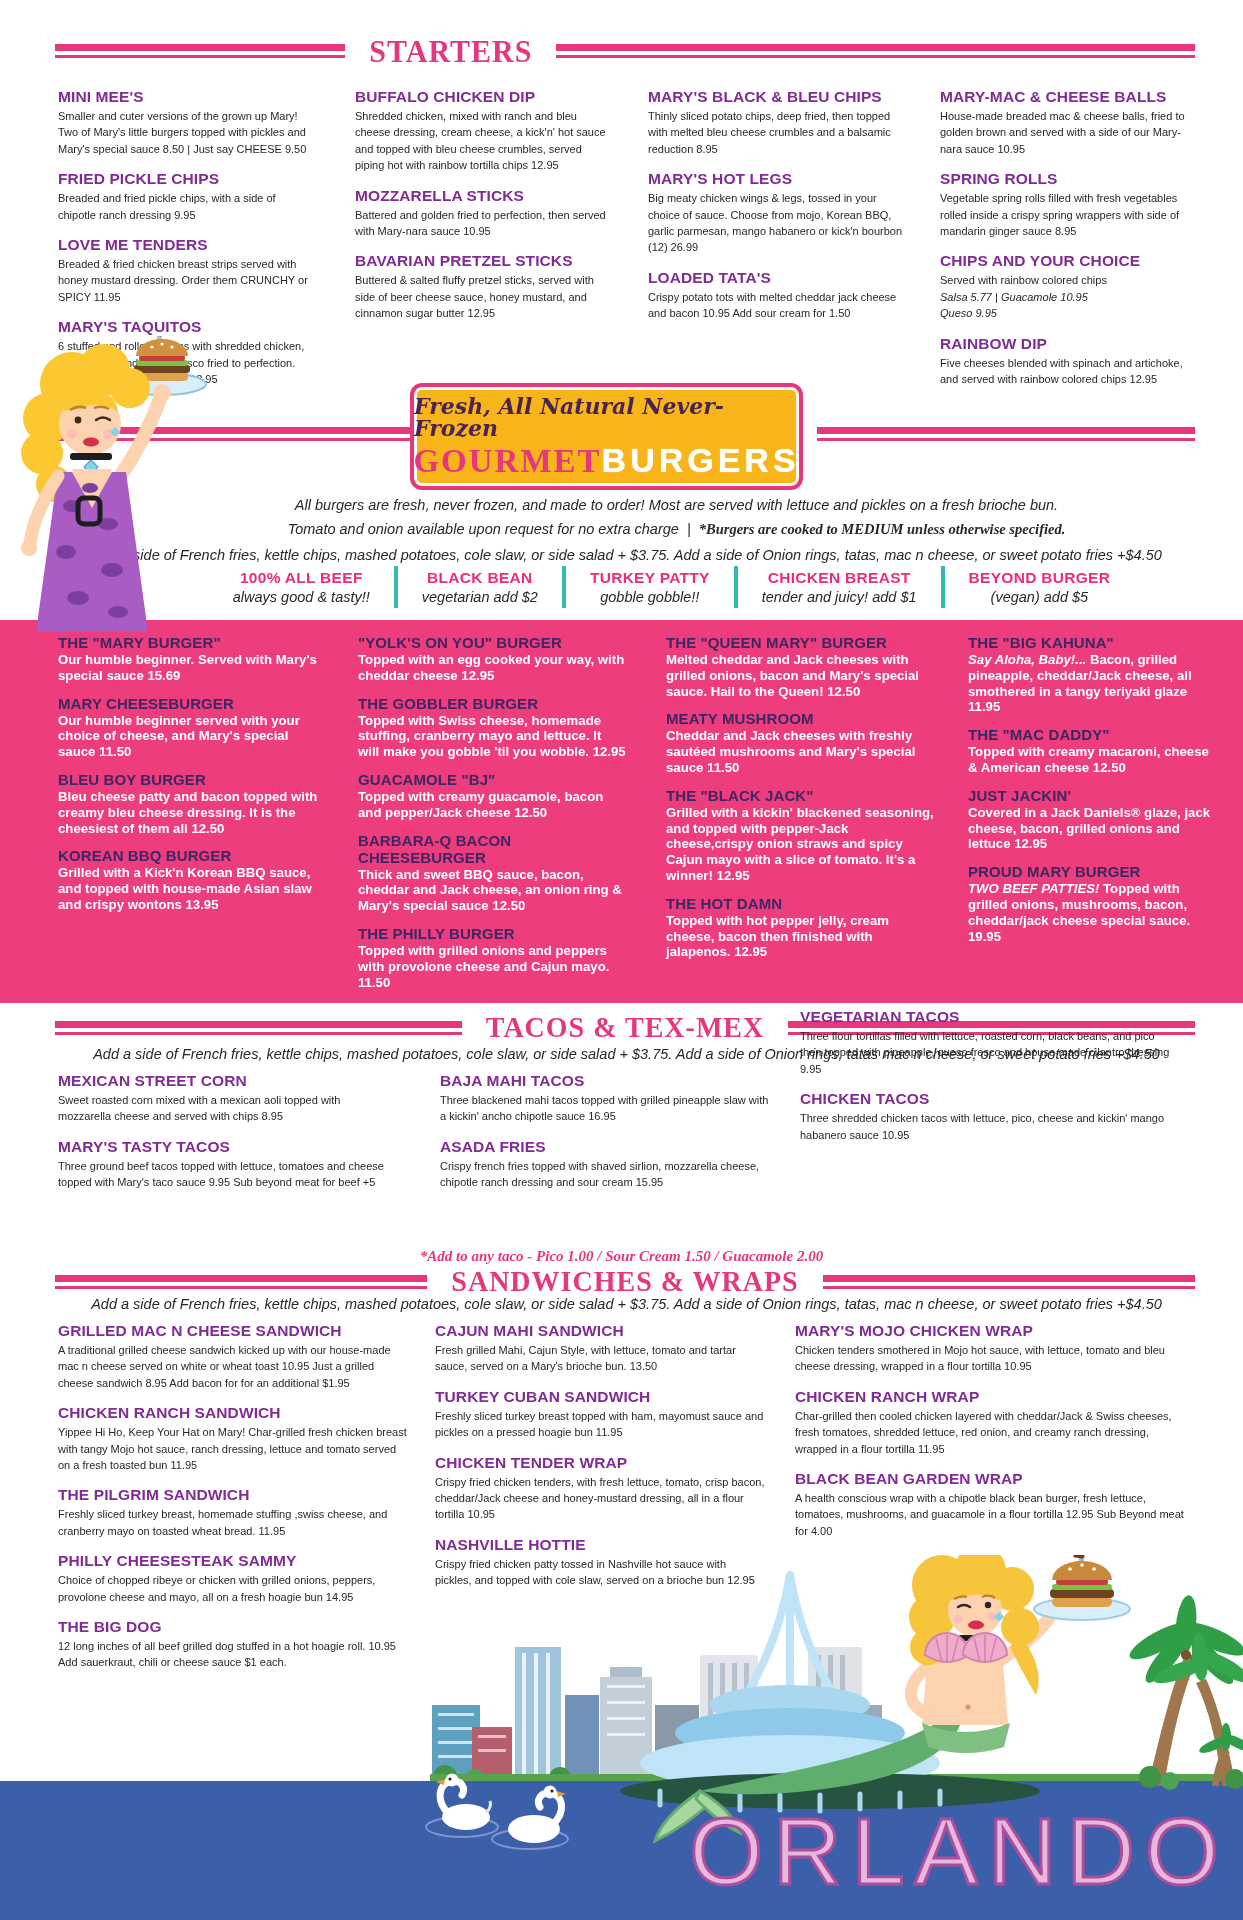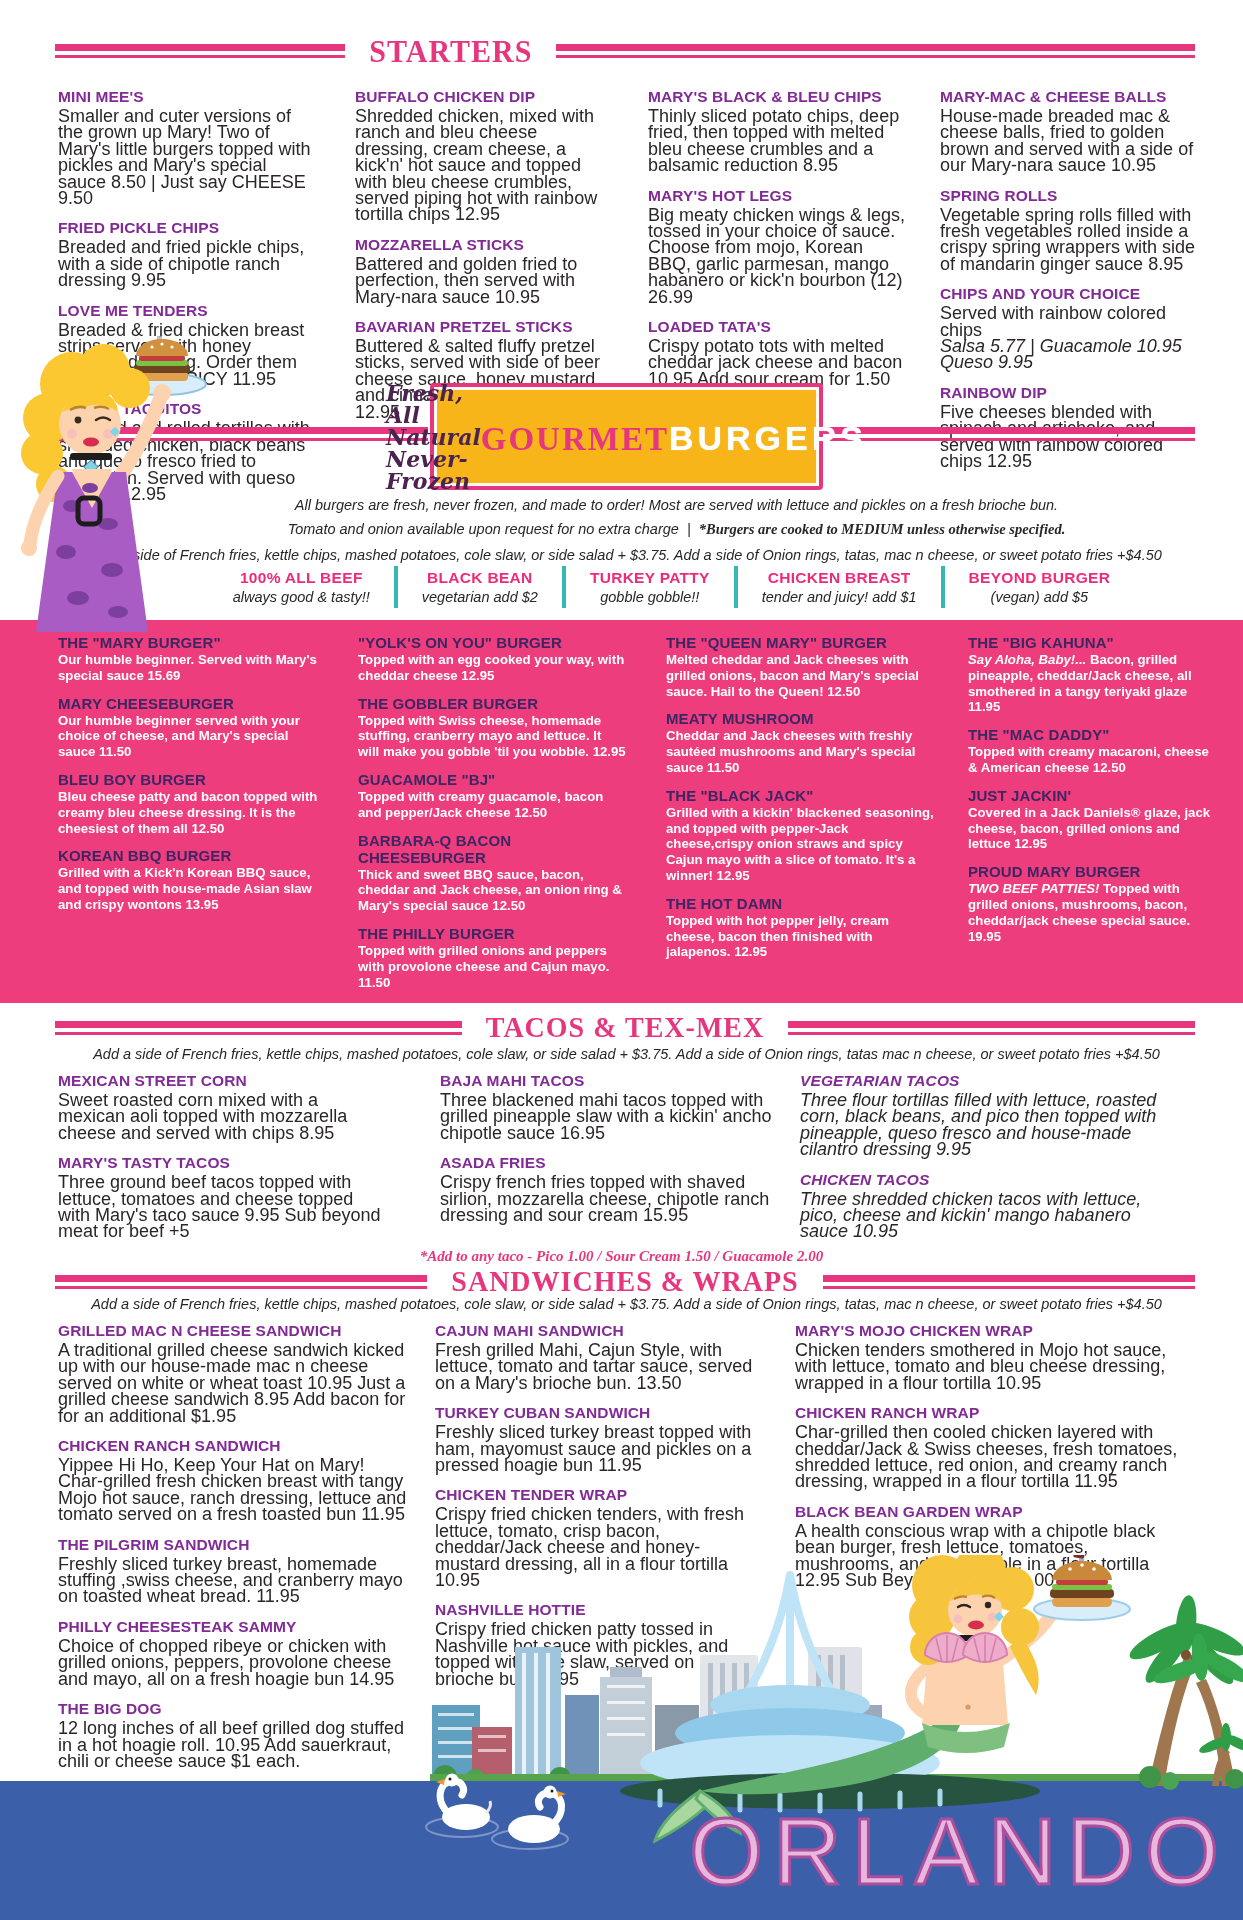--- a/index.html
+++ b/index.html
@@ -8,28 +8,28 @@
   .abs{position:absolute;}
   
   .hdr{display:flex;align-items:center;gap:24px;}
   .rule{flex:1;height:14px;border-top:7px solid #e6367e;border-bottom:3px solid #e6367e;box-sizing:border-box;}
   .section-title{font-family:"Liberation Serif",serif;font-weight:700;font-size:30px;color:#e6367e;
                  letter-spacing:1px;white-space:nowrap;transform:scaleY(1.05);}
   
   .col{position:absolute;}
   .menu-item{margin-bottom:13px;}
   .item-name{font-size:15.5px;font-weight:700;color:#822a96;margin:0 0 2px 0;letter-spacing:.1px;}
-  .item-desc{font-size:18px;line-height:16.4px;margin:0;color:#2a2627;}
+  .item-desc{font-size:11px;line-height:16.4px;margin:0;color:#2a2627;}
   .item-desc em{font-style:italic;}
   .em-line{font-style:italic;}
   
   .stripe{position:absolute;height:14px;border-top:7px solid #e6367e;border-bottom:3px solid #e6367e;box-sizing:border-box;}
-  .banner{position:absolute;left:430px;top:383px;width:385px;height:99px;background:#f7b519;
-          border:4px solid #e6367e;border-radius:4px;box-shadow:inset 0 0 0 3px rgba(255,255,255,.95);
-          display:flex;align-items:center;justify-content:center;z-index:3;}
+  .banner{position:absolute;left:410px;top:383px;width:385px;height:99px;background:#f7b519;
+          border:4px solid #e6367e;border-radius:12px;box-shadow:inset 0 0 0 3px rgba(255,255,255,.95);
+          display:flex;flex-direction:column;align-items:center;justify-content:center;z-index:3;}
   .banner-script{font-family:"DejaVu Serif",serif;font-style:italic;font-weight:700;font-size:22px;color:#4b2350;line-height:1;}
   .banner-line2{display:flex;align-items:baseline;gap:0;margin-top:4px;}
   .banner-gourmet{font-family:"Liberation Serif",serif;font-weight:700;font-size:33px;color:#e6367e;letter-spacing:2px;line-height:1;}
   .banner-burgers{font-family:"Liberation Sans",sans-serif;font-weight:700;font-size:34px;color:#ffffff;letter-spacing:4px;line-height:1;text-shadow:0 0 1px #fff;}
   .intro{position:absolute;left:150px;right:40px;text-align:center;font-style:italic;font-size:14.5px;color:#2a2627;}
   .intro .serif{font-family:"Liberation Serif",serif;font-weight:600;}
   .patty-row{position:absolute;top:566px;left:150px;right:50px;display:flex;align-items:center;justify-content:center;}
   .patty{text-align:center;padding:0 24px;}
   .patty b{display:block;color:#ee2a7b;font-size:15.5px;letter-spacing:.3px;}
   .patty i{display:block;font-style:italic;font-size:14.5px;color:#2a2627;margin-top:2px;}
@@ -325,21 +325,21 @@
     <div class="col" style="left:440px;top:1072px;width:335px;">
         <div class="menu-item">
           <h4 class="item-name">BAJA MAHI TACOS</h4>
           <p class="item-desc">Three blackened mahi tacos topped with grilled pineapple slaw with a kickin' ancho chipotle sauce  16.95</p>
         </div>
         <div class="menu-item">
           <h4 class="item-name">ASADA FRIES</h4>
           <p class="item-desc">Crispy french fries topped with shaved sirlion, mozzarella cheese,  chipotle ranch dressing and sour cream  15.95</p>
         </div>
       </div>
-    <div class="col" style="left:800px;top:1072px;width:370px;font-style:italic;">
+    <div class="col" style="left:800px;top:1008px;width:370px;">
         <div class="menu-item">
           <h4 class="item-name">VEGETARIAN TACOS</h4>
           <p class="item-desc">Three flour tortillas filled with lettuce, roasted corn, black beans, and pico then topped with pineapple, queso fresco and house-made cilantro dressing  9.95</p>
         </div>
         <div class="menu-item">
           <h4 class="item-name">CHICKEN TACOS</h4>
           <p class="item-desc">Three shredded chicken tacos with lettuce, pico, cheese and kickin' mango habanero sauce  10.95</p>
         </div>
       </div>
   </div>

